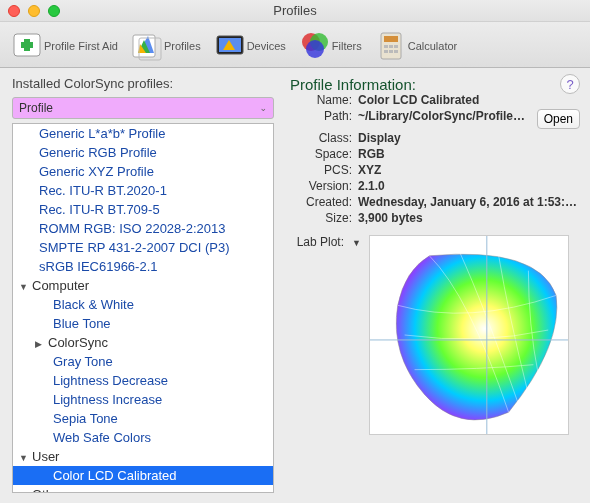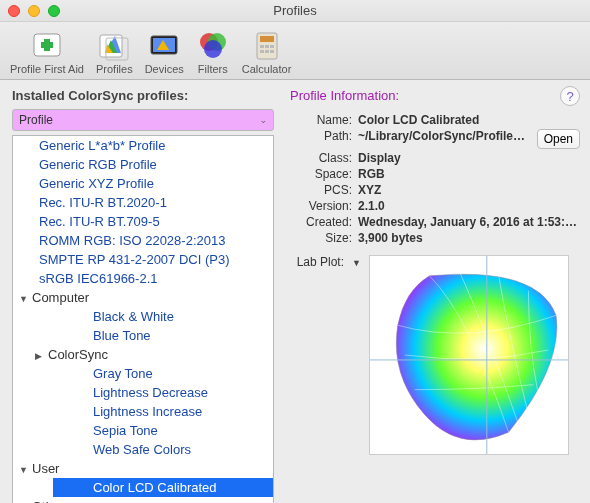--- a/index.html
+++ b/index.html
@@ -25,46 +25,46 @@
 .traffic .dot { width: 12px; height: 12px; border-radius: 50%; }
 .dot.red { background: #ff5f57; border:1px solid #e33e32;}
 .dot.yellow { background: #ffbd2e; border:1px solid #e1a116;}
 .dot.green { background: #28c940; border:1px solid #17a82d;}
 .titlebar .title { position:absolute; left:0; right:0; text-align:center; font-size:13px; color:#444;}
 .toolbar {
   display:flex; gap:4px; padding:4px 6px 2px 6px;
   background: linear-gradient(#ececec,#dedede);
   border-bottom:1px solid #b8b8b8;
 }
-.tool { display:flex; flex-direction:column; align-items:center; padding:2px 4px; font-size:11px; color:#555;}
+.tool { display:flex; flex-direction:row; align-items:center; padding:2px 4px; font-size:11px; color:#555;}
 .tool .ticon { width:34px; height:34px; display:flex; align-items:center; justify-content:center; margin-bottom:1px;}
 .content { display:flex; height:calc(100% - 22px - 56px); }
 .left {
   width:280px; padding:8px 6px 0 12px; display:flex; flex-direction:column;
 }
-.left h3 { font-size:13px; font-weight:bold; color:#444; margin-bottom:6px;}
+.left h3 { font-size:13px; font-weight:normal; color:#444; margin-bottom:6px;}
 .dropdown {
   height:22px; background:#f0abfc; border:1px solid #b8b8b8; border-radius:3px;
   display:flex; align-items:center; padding:0 6px; font-size:12px;
   justify-content:space-between; color:#333;
 }
 .dropdown .chev { font-size:9px; color:#666;}
 .listbox {
   flex:1; background:#fff; border:1px solid #b8b8b8; margin-top:4px; overflow:auto;
   font-size:13px;
 }
 .listbox .row { padding:2px 4px 2px 24px; white-space:nowrap; color:#1a4aa8; cursor:default;}
 .listbox .row.node { color:#333; padding-left:6px;}
 .listbox .row.node::before { content:"▼"; font-size:9px; color:#555; margin-right:3px; display:inline-block; width:10px;}
 .listbox .row.node.collapsed::before { content:"▶"; }
 .listbox .row.leaf { padding-left:26px; }
-.listbox .row.leaf.d1 { padding-left:40px;margin-left:40px;}
+.listbox .row.leaf.d1 { padding-left:40px;}
 .listbox .row.selected { background:#1a6ef4; color:#fff;}
 .right { flex:1; padding:8px 10px 0 10px; position:relative;}
-.right h3 { font-size:13px; font-weight:normal; color:#a21caf; margin-bottom:10px;}
+.right h3 { font-size:15px; font-weight:normal; color:#14532d; }
 .help {
   position:absolute; top:6px; right:10px; width:20px; height:20px; border:1px solid #bbb;
   border-radius:50%; display:flex; align-items:center; justify-content:center;
   color:#7a5fc9; font-size:13px; background:#fafafa;
 }
 .info { display:grid; grid-template-columns: 62px 1fr auto; row-gap:2px; column-gap:6px; font-size:12px; align-items:start;}
 .info .label { text-align:right; color:#333;}
 .info .val { color:#333; font-weight:bold; overflow:hidden; text-overflow:ellipsis; white-space:nowrap;}
 .open-btn {
   font-size:12px; padding:1px 6px; border:1px solid #bbb; border-radius:4px;

